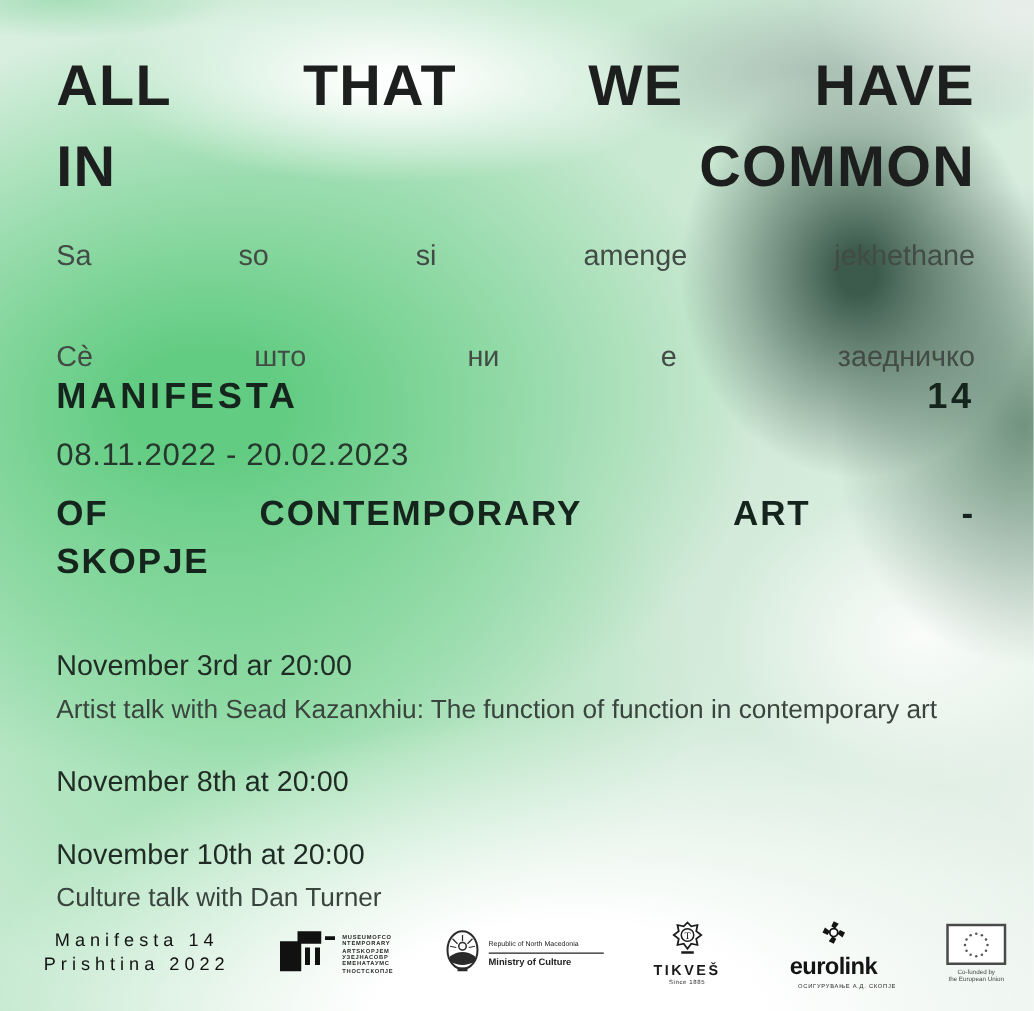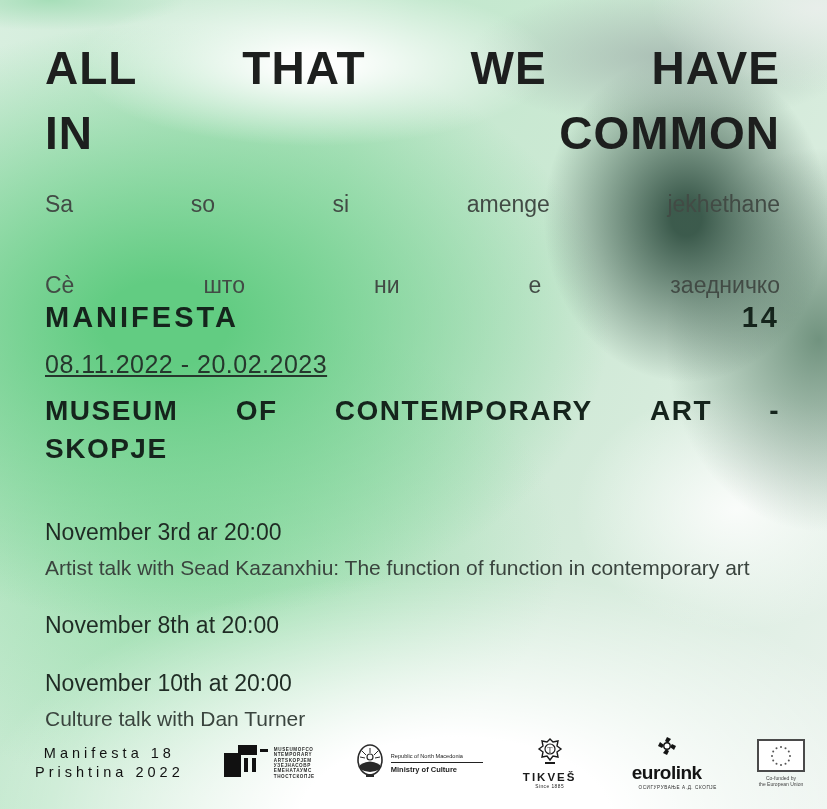--- a/index.html
+++ b/index.html
@@ -40,21 +40,21 @@
   
   .title { top:28px; }
   .title-line { display:flex; justify-content:space-between; font-size:46px; font-weight:700; letter-spacing:1px; line-height:50px; color:#1d1f1e;margin-top:15px; }
 
   
   .subtitles { top:140px; }
   .subtitle-row { display:flex; justify-content:space-between; font-size:23px; font-weight:400; line-height:33px; color:#424b45;margin-top:48px; }
 
   
   .manifesta-row { top:301px; display:flex; justify-content:space-between; font-size:29px; font-weight:700; letter-spacing:3px; color:#15241c; }
-  .dates-row { top:350px; font-size:25px; font-weight:400; letter-spacing:.5px; color:#26372d;text-decoration:underline; }
+  .dates-row { top:350px; font-size:25px; font-weight:400; letter-spacing:.5px; color:#26372d; }
   .venue { top:392px; }
   .venue-line1 { display:flex; justify-content:space-between; font-size:28px; font-weight:700; letter-spacing:1.5px; line-height:38px; color:#15241c; }
   .venue-line2 { font-size:28px; font-weight:700; letter-spacing:1.5px; line-height:38px; color:#15241c; }
 
   
   .events { top:487px; }
   .event-date { font-size:23px; font-weight:400; color:#1f2b24; line-height:26px; margin-bottom:11px;margin-top:32px; }
   .event-desc { font-size:21px; font-weight:400; color:#3a443e; line-height:24px; margin-bottom:13px; }
 
   
@@ -121,41 +121,40 @@
 
   <div class="content manifesta-row">
     <span>MANIFESTA</span>
     <span>14</span>
   </div>
 
   <div class="content dates-row">08.11.2022 - 20.02.2023</div>
 
   <div class="content venue">
     <div class="venue-line1">
-      <span>MUSEUM</span>
       <span>OF</span>
       <span>CONTEMPORARY</span>
       <span>ART</span>
       <span>-</span>
     </div>
     <div class="venue-line2">SKOPJE</div>
   </div>
 
   <div class="content events">
     <div class="event-date">November 3rd ar 20:00</div>
     <div class="event-desc">Artist talk with Sead Kazanxhiu: The function of function in contemporary art</div>
     <div class="event-date">November 8th at 20:00</div>
     <div class="event-date">November 10th at 20:00</div>
     <div class="event-desc">Culture talk with Dan Turner</div>
   </div>
 
   <div class="footer">
 
     <div class="mp-block">
-      <div>Manifesta 18</div>
+      <div>Manifesta 14</div>
       <div>Prishtina 2022</div>
     </div>
 
     <div class="moca">
       <span>
         <svg width="44" height="36" viewBox="0 0 44 36">
           <rect x="0" y="10" width="17" height="24" fill="#111"></rect>
           <rect x="14" y="2" width="19" height="10" fill="#111"></rect>
           <rect x="20" y="15" width="4" height="14" fill="#111"></rect>
           <rect x="28" y="15" width="4" height="14" fill="#111"></rect>

